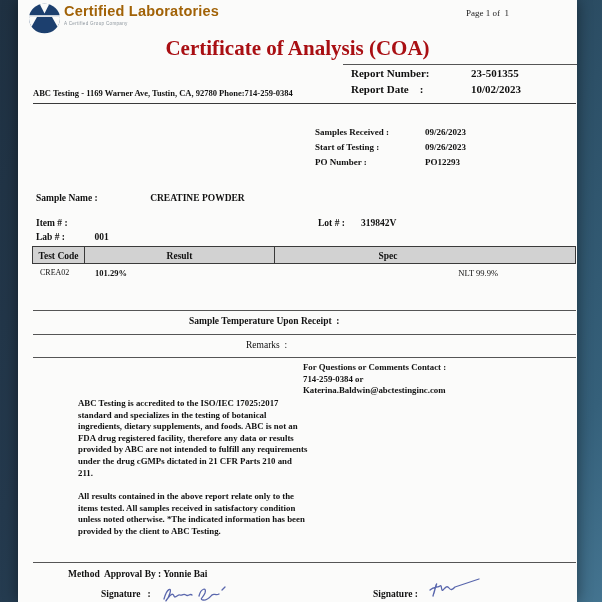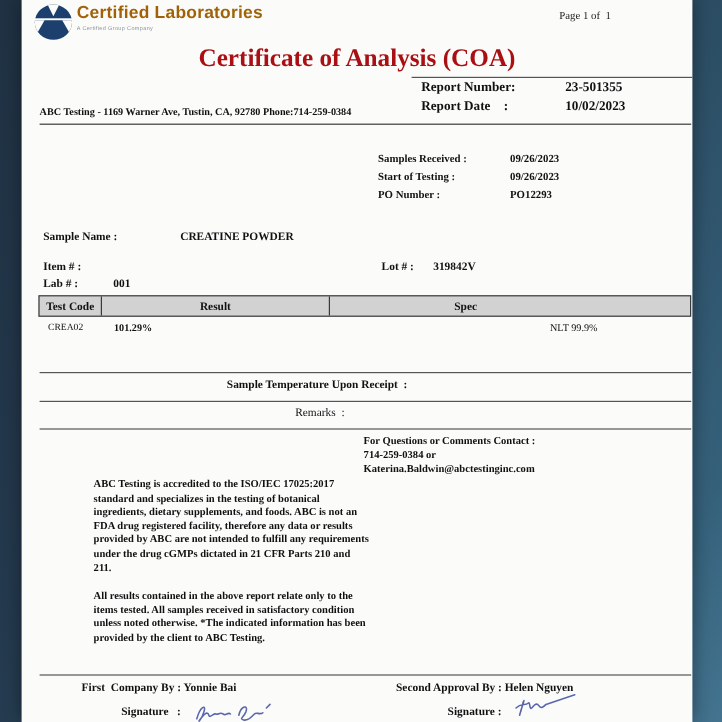--- a/index.html
+++ b/index.html
@@ -168,22 +168,21 @@
     <p>ABC Testing is accredited to the ISO/IEC 17025:2017 standard and specializes in the testing of botanical ingredients, dietary supplements, and foods. ABC is not an FDA drug registered facility, therefore any data or results provided by ABC are not intended to fulfill any requirements under the drug cGMPs dictated in 21 CFR Parts 210 and 211.</p>
     <p>All results contained in the above report relate only to the items tested. All samples received in satisfactory condition unless noted otherwise. *The indicated information has been provided by the client to ABC Testing.</p>
   </div>
   <div class="abs disc-right">
     <div>For Questions or Comments Contact :</div>
     <div>714-259-0384 or</div>
     <div>Katerina.Baldwin@abctestinginc.com</div>
   </div>
 
   <div class="abs rule-full rule-5"></div>
-  <div class="abs approval ap1 pre">First  Company By : Yonnie Bai</div>
-  <div class="abs approval ap2 pre">Second Approval By : Helen Nguyen</div>
+  <div class="abs approval ap1 pre">Method  Approval By : Yonnie Bai</div>
   <div class="abs siglabel sg1 pre">Signature   :</div>
   <div class="abs siglabel sg2 pre">Signature :</div>
 
   <svg class="abs sig-svg sig1" width="92" height="24" viewBox="0 0 92 24" xmlns="http://www.w3.org/2000/svg">
     <path d="M4 16 C7 5, 12 4, 10 10 C8 17, 3 21, 8 15 C11 11, 13 10, 14 13 C15 16, 18 11, 20 12 C22 13, 23 10, 26 12 C28 14, 30 10, 32 12 M39 13 C41 5, 47 4, 45 10 C43 15, 39 16, 43 17 C47 18, 50 14, 52 12 C54 10, 56 13, 59 11 M62 7 L65 4" fill="none" stroke="#5a67ad" stroke-width="1.3" stroke-linecap="round" stroke-linejoin="round"></path>
   </svg>
   <svg class="abs sig-svg sig2" width="60" height="26" viewBox="0 0 60 26" xmlns="http://www.w3.org/2000/svg">
     <path d="M6 20 C8 12, 11 5, 9 9 L7 17 M3 14 C7 10, 11 12, 13 10 C15 8, 14 16, 16 14 C18 12, 20 9, 22 12 C24 15, 26 13, 28 11 L52 3" fill="none" stroke="#5a67ad" stroke-width="1.3" stroke-linecap="round" stroke-linejoin="round"></path>
   </svg>
 

